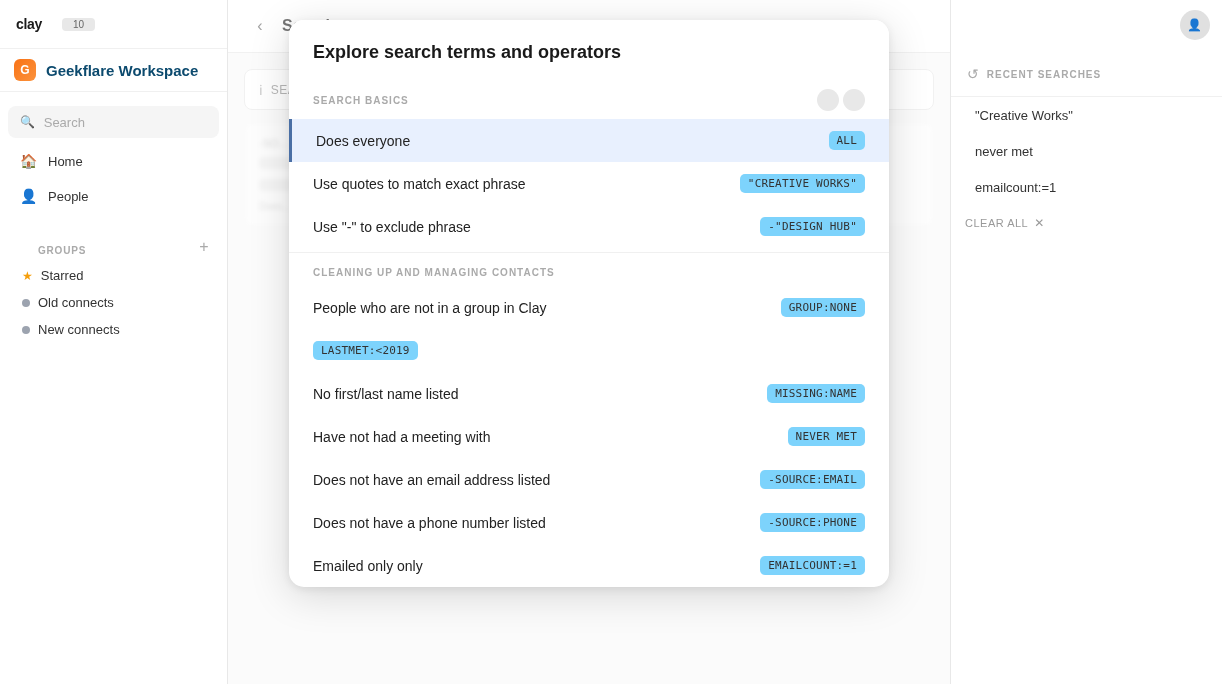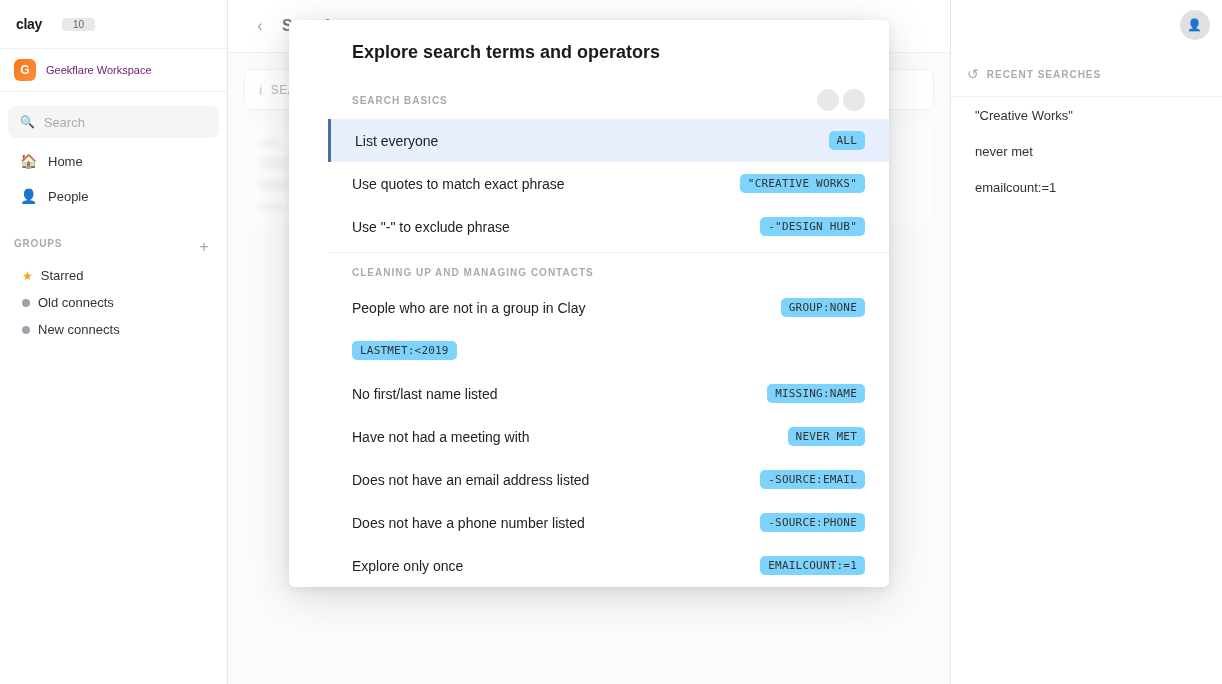--- a/index.html
+++ b/index.html
@@ -54,23 +54,23 @@
       width: 22px;
       height: 22px;
       background: linear-gradient(135deg, #f97316, #fb923c);
       border-radius: 6px;
       display: flex;
       align-items: center;
       justify-content: center;
       font-size: 11px;
     }
     .workspace-name {
-      font-size: 11px;
-      font-weight: 400;
-      color: #701a75;
+      font-size: 15px;
+      font-weight: 700;
+      color: #0c4a6e;
     }
     .sidebar-nav {
       padding: 8px 0;
     }
     .nav-item {
       display: flex;
       align-items: center;
       padding: 8px 14px;
       gap: 10px;
       cursor: pointer;
@@ -106,23 +106,24 @@
       font-size: 13px;
       color: #333;
       width: 100%;
     }
     .search-input-container input::placeholder { color: #aaa; }
     .groups-section {
       padding: 16px 14px 8px;
     }
     .groups-header {
       display: flex;
-      align-items: flex-start;
+      align-items: flex-end;
       justify-content: space-between;
       margin-bottom: 6px;
+      margin-left: 24px;
     }
     .groups-label {
       font-size: 10px;
       font-weight: 600;
       color: #aaa;
       letter-spacing: 0.8px;
       text-transform: uppercase;
     }
     .groups-add {
       width: 18px;
@@ -236,27 +237,26 @@
       top: 0; left: 0; right: 0; bottom: 0;
       background: rgba(255,255,255,0.4);
       display: flex;
       align-items: flex-start;
       justify-content: center;
       padding-top: 20px;
       z-index: 10;
     }
     .modal {
       background: #fff;
-      border-radius: 6px;
+      border-radius: 15px;
       box-shadow: 0 8px 40px rgba(0,0,0,0.15), 0 2px 8px rgba(0,0,0,0.08);
       width: 600px;
       max-height: 580px;
       overflow-y: auto;
       overflow-x: hidden;
-      padding-left: 39px;
     }
     .modal-header {
       padding: 22px 24px 16px;
       position: sticky;
       top: 0;
       background: #fff;
       z-index: 1;
     }
     .modal-title {
       font-size: 18px;
@@ -458,21 +458,21 @@
 
       <div class="modal-section-header">
         <span class="section-label">SEARCH BASICS</span>
         <div class="section-dots">
           <div class="section-dot"></div>
           <div class="section-dot"></div>
         </div>
       </div>
 
       <div class="modal-row active" style="position:relative; border-left: 3px solid #4a6fa5;">
-        <span class="modal-row-text">List everyone</span>
+        <span class="modal-row-text">Does everyone</span>
         <span class="modal-badge">ALL</span>
       </div>
       <div class="modal-row">
         <span class="modal-row-text">Use quotes to match exact phrase</span>
         <span class="modal-badge">"CREATIVE WORKS"</span>
       </div>
       <div class="modal-row">
         <span class="modal-row-text">Use "-" to exclude phrase</span>
         <span class="modal-badge">-"DESIGN HUB"</span>
       </div>
@@ -500,21 +500,21 @@
       </div>
       <div class="modal-row">
         <span class="modal-row-text">Does not have an email address listed</span>
         <span class="modal-badge">-SOURCE:EMAIL</span>
       </div>
       <div class="modal-row">
         <span class="modal-row-text">Does not have a phone number listed</span>
         <span class="modal-badge">-SOURCE:PHONE</span>
       </div>
       <div class="modal-row">
-        <span class="modal-row-text">Explore only once</span>
+        <span class="modal-row-text">Emailed only only</span>
         <span class="modal-badge">EMAILCOUNT:=1</span>
       </div>
     </div>
   </div>
 </div>
 
 <div class="right-panel">
   <div style="display:flex; align-items:center; justify-content:flex-end; padding:10px 12px;">
     <div class="right-avatar" style="margin:0;">👤</div>
   </div>
@@ -525,13 +525,17 @@
       <span class="recent-searches-label">RECENT SEARCHES</span>
     </div>
   </div>
 
   <div>
     <div class="recent-item">"Creative Works"</div>
     <div class="recent-item">never met</div>
     <div class="recent-item">emailcount:=1</div>
   </div>
 
+  <div style="padding: 10px 14px; display:flex; align-items:center; gap:6px;">
+    <span class="clear-all-text">CLEAR ALL</span>
+    <span class="clear-icon">✕</span>
+  </div>
 </div>
 
 </body></html>

